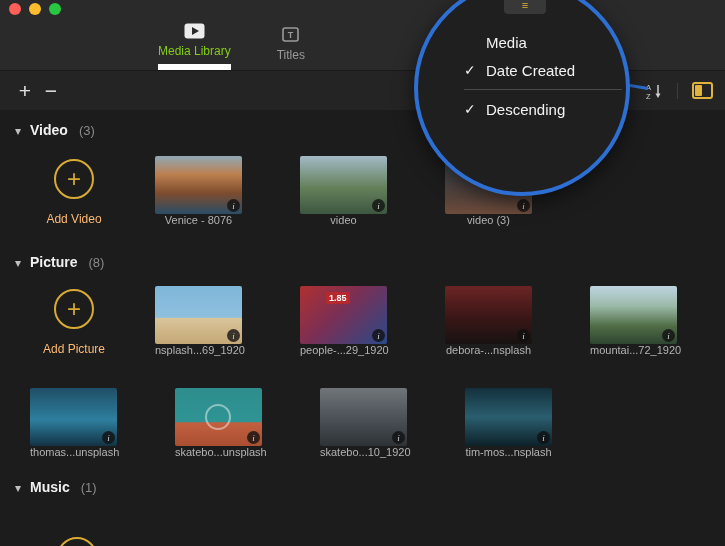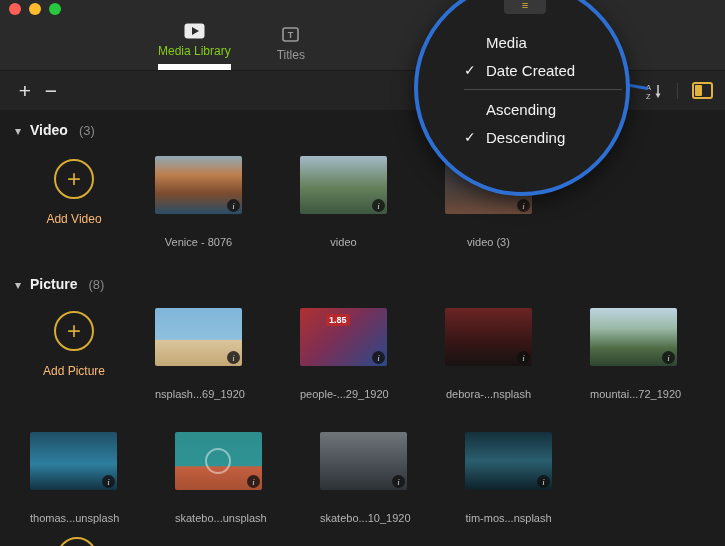--- a/index.html
+++ b/index.html
@@ -42,21 +42,21 @@
   .media-row.row1p { margin-top:16px; }
 
   .add-tile { width:120px; display:flex; flex-direction:column; align-items:center; gap:13px; padding-top:3px; }
   .add-circle { width:40px; height:40px; border-radius:50%; border:2px solid #d8ab33; color:#d8ab33; font-size:24px; font-weight:300; display:flex; align-items:center; justify-content:center; line-height:0; }
   .add-label { font-size:12px; color:#fdba74; }
 
   .thumb { width:87px; margin-left:58px; }
   .add-tile + .thumb { margin-left:21px; }
   .media-row.row2 .thumb:first-of-type { margin-left:0; }
   .thumb-img { width:87px; height:58px; border-radius:2px; position:relative; }
-  .thumb-label { margin-top:22px; font-size:11px; color:#b3b3b3; text-align:center; white-space:nowrap; }
+  .thumb-label { margin-top:0; font-size:11px; color:#b3b3b3; text-align:center; white-space:nowrap; }
   .info-badge { position:absolute; right:2px; bottom:2px; width:13px; height:13px; border-radius:50%; background:rgba(15,15,15,.78); color:#d8d8d8; font-size:9px; font-style:italic; font-family:"Liberation Serif", serif; display:flex; align-items:center; justify-content:center; }
 
   
   .v1 { background:linear-gradient(180deg,#8fa9b6 0%,#bd7f4f 32%,#7e4c2e 64%,#2a4d66 100%); }
   .v2 { background:linear-gradient(180deg,#a3b9c5 0%,#63805a 55%,#3d5640 100%); }
   .v3 { background:linear-gradient(180deg,#33424f 0%,#55423a 70%,#6e4c3c 100%); }
   .p1 { background:linear-gradient(180deg,#7fb6d9 0%,#8fc0de 54%,#d9c49a 56%,#c4a876 100%); }
   .p2 { background:linear-gradient(135deg,#b03030 0%,#7a2f55 45%,#2a4a8a 100%); }
   .p3 { background:linear-gradient(180deg,#6b2424 0%,#3a1616 55%,#171212 100%); }
   .p4 { background:linear-gradient(180deg,#bed4e2 0%,#9ab9a6 35%,#4e6b45 70%,#2e4530 100%); }
@@ -246,23 +246,19 @@
       <div class="menu-item">
         <span class="menu-check"></span>
         <span>Media</span>
       </div>
       <div class="menu-item">
         <span class="menu-check">✓</span>
         <span>Date Created</span>
       </div>
       <div class="menu-sep"></div>
       <div class="menu-item">
-        <span class="menu-check"></span>
-        <span>Ascending</span>
-      </div>
-      <div class="menu-item">
         <span class="menu-check">✓</span>
         <span>Descending</span>
       </div>
     </div>
   </div>
 
 </div>
 
 </body></html>

